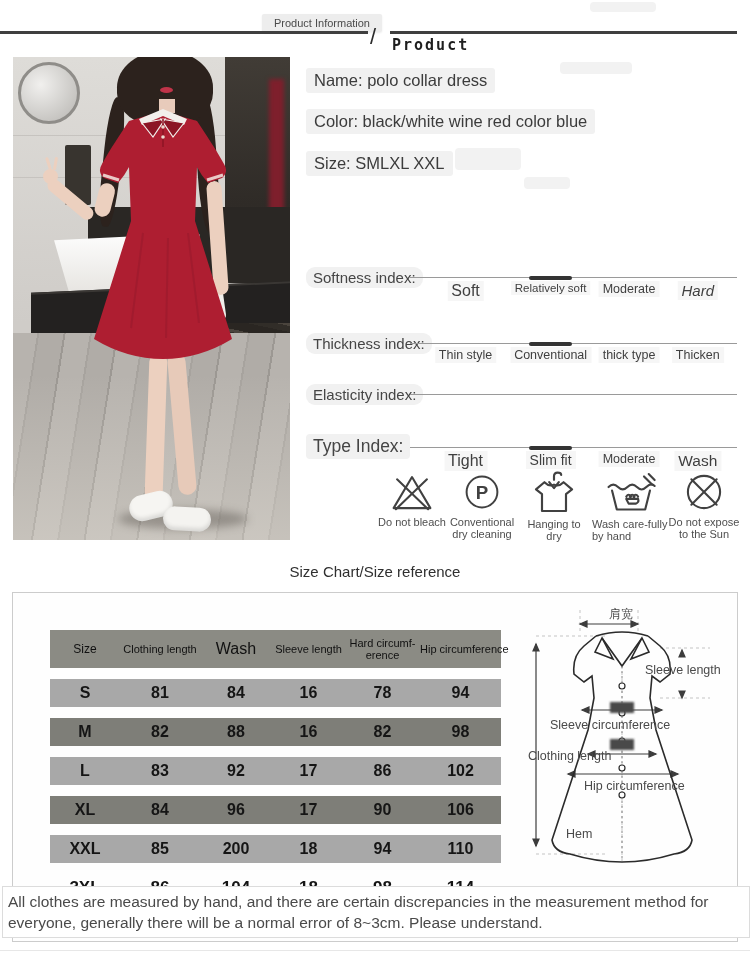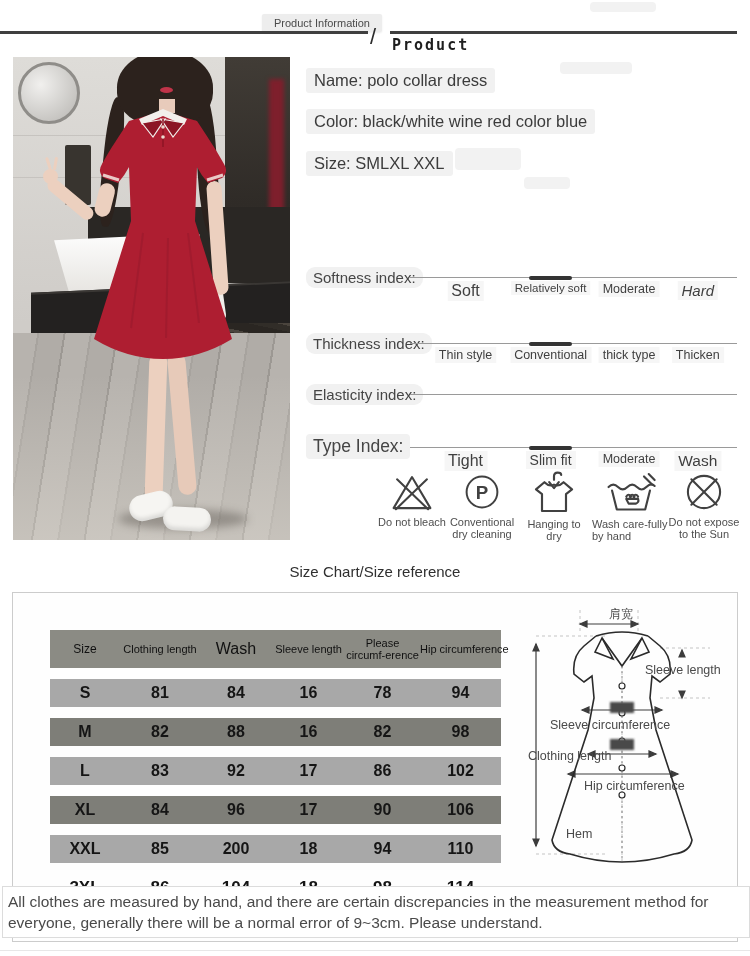--- a/index.html
+++ b/index.html
@@ -261,21 +261,21 @@
 
   <div class="sc-heading">Size Chart/Size reference</div>
   <div class="sc-box"></div>
 
   <div class="t-grid">
     <div class="t-row t-head">
       <span class="t-cell">Size</span>
       <span class="t-cell">Clothing length</span>
       <span class="t-cell">Wash</span>
       <span class="t-cell">Sleeve length</span>
-      <span class="t-cell">Please circumf-erence</span>
+      <span class="t-cell">Hard circumf-erence</span>
       <span class="t-cell" style="white-space:nowrap">Hip circumference</span>
     </div>
     <div class="t-body" id="size-rows">
         <div class="t-row">
           <span class="t-cell">S</span>
           <span class="t-cell">81</span>
           <span class="t-cell">84</span>
           <span class="t-cell">16</span>
           <span class="t-cell">78</span>
           <span class="t-cell">94</span>
@@ -373,15 +373,15 @@
 
       <text x="99" y="16" font-size="12" fill="#333">肩宽</text>
       <text x="135" y="72" font-size="12.5">Sleeve length</text>
       <text x="40" y="127" font-size="12.5">Sleeve circumference</text>
       <text x="18" y="158" font-size="12.5">Clothing length</text>
       <text x="74" y="188" font-size="12.5">Hip circumference</text>
       <text x="56" y="236" font-size="12.5" fill="#6a6a6a">Hem</text>
     </svg>
   </div>
 
-  <div class="disclaimer">All clothes are measured by hand, and there are certain discrepancies in the measurement method for everyone, generally there will be a normal error of 9~3cm. Please understand.</div>
+  <div class="disclaimer">All clothes are measured by hand, and there are certain discrepancies in the measurement method for everyone, generally there will be a normal error of 8~3cm. Please understand.</div>
   <div class="bottom-line"></div>
 </div>
 
 </body></html>

